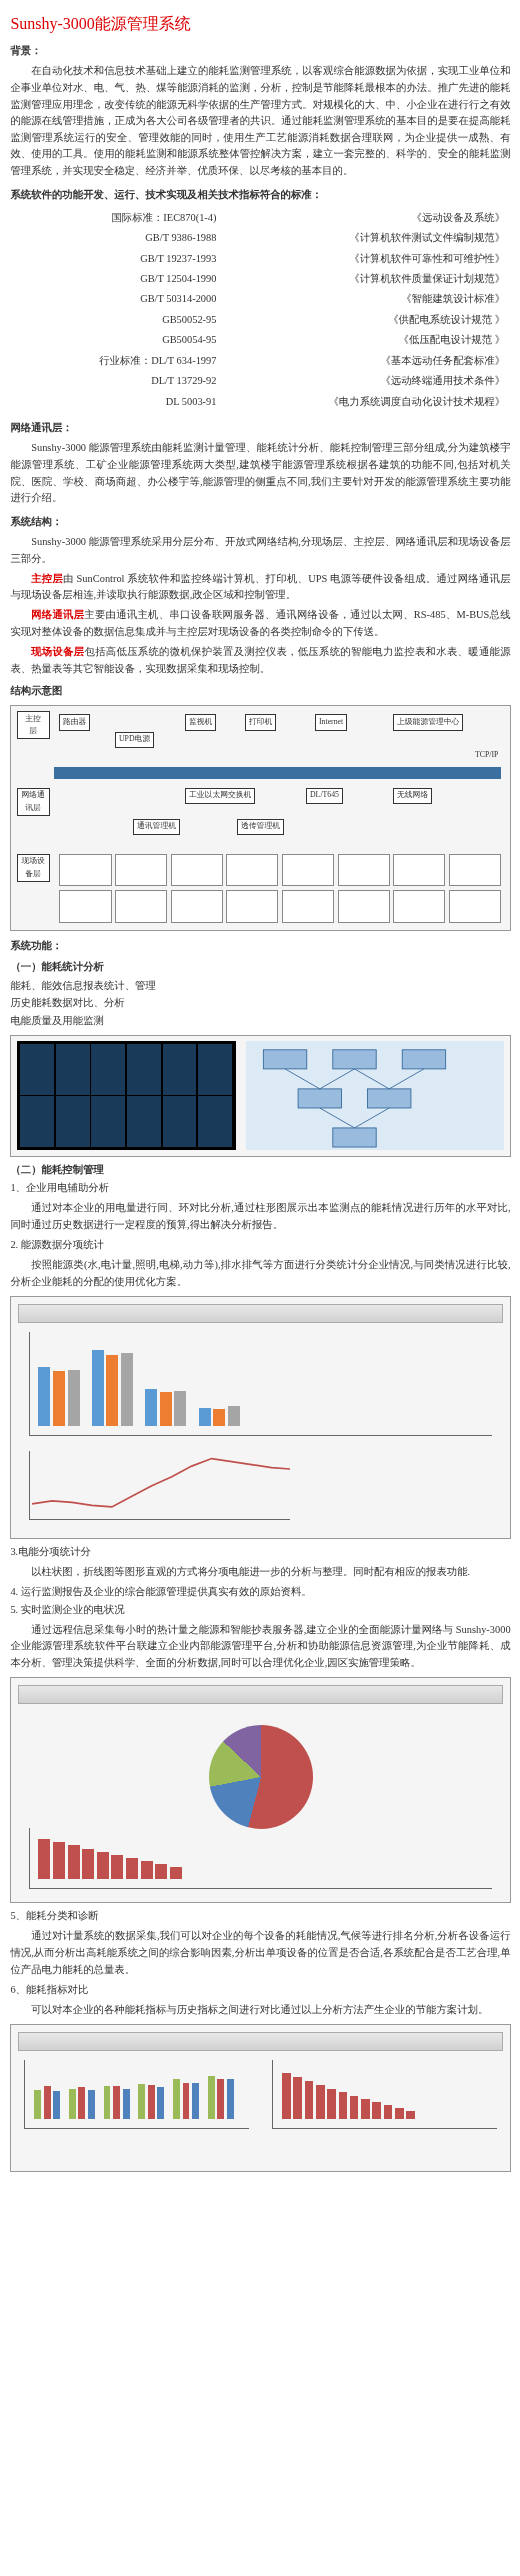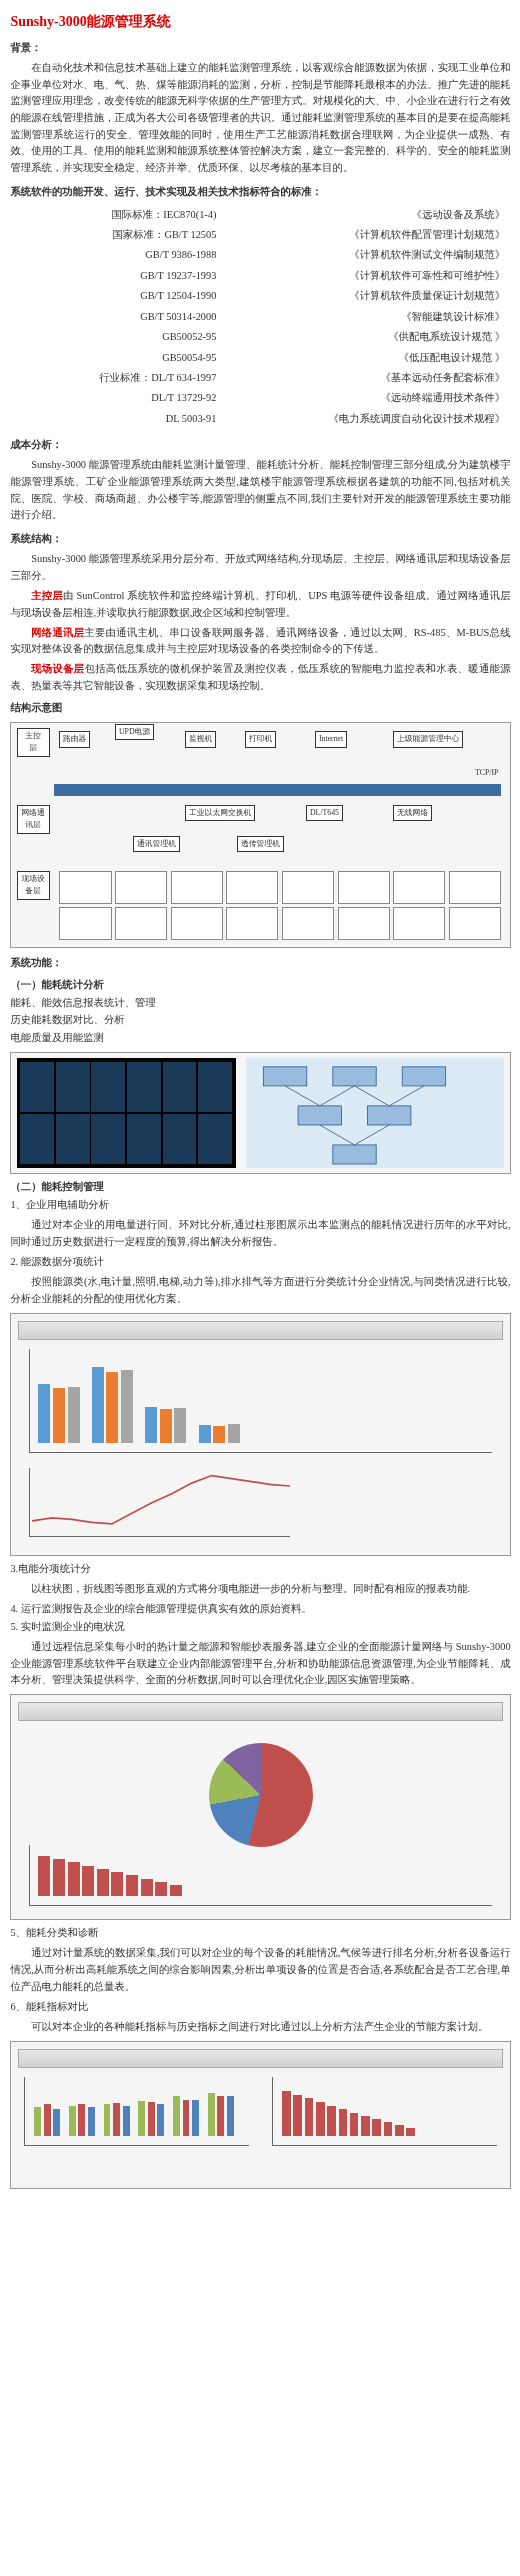--- a/index.html
+++ b/index.html
@@ -1,18 +1,18 @@
 <!DOCTYPE html>
 <html style="font-size:14px"><head>
 <meta charset="utf-8">
 <style>
 * { margin: 0; padding: 0; box-sizing: border-box; }
 body { font-family: "SimSun", "宋体", serif; font-size: 10.4px; line-height: 1.6; color: #333; background: #fff; width: 521px; }
 .page { padding: 7px 10.4px; }
-.title { color: #d00; font-size: 14px; font-weight: bold; margin: 3.5px 0 7px; }
+.title { color: #d00; font-size: 16px; font-weight: normal; margin: 3.5px 0 7px; }
 .section-head { font-weight: bold; margin: 7px 0 3.5px; }
 .para { text-indent: 2em; margin: 3.5px 0; text-align: justify; }
 .std-table { width: 100%; margin: 3.5px 0; text-align: right; }
 .std-table td { padding: 0.9px 3.5px; vertical-align: top; }
 .std-table td:first-child { width: 42%; }
 .red { color: #d00; font-weight: bold; }
 .diagram, .screenshot { border: 0.9px solid #999; background: #f5f5f5; margin: 5.2px 0; position: relative; padding-left: 36px; }
 .diagram { height: 226px; }
 .shot-wide { height: 122px; }
 .shot-tall { height: 243px; }
@@ -35,24 +35,20 @@
   <p class="para">在自动化技术和信息技术基础上建立的能耗监测管理系统，以客观综合能源数据为依据，实现工业单位和企事业单位对水、电、气、热、煤等能源消耗的监测，分析，控制是节能降耗最根本的办法。推广先进的能耗监测管理应用理念，改变传统的能源无科学依据的生产管理方式。对规模化的大、中、小企业在进行行之有效的能源在线管理措施，正成为各大公司各级管理者的共识。通过能耗监测管理系统的基本目的是要在提高能耗监测管理系统运行的安全、管理效能的同时，使用生产工艺能源消耗数据合理联网，为企业提供一成熟、有效、使用的工具。使用的能耗监测和能源系统整体管控解决方案，建立一套完整的、科学的、安全的能耗监测管理系统，并实现安全稳定、经济并举、优质环保、以尽考核的基本目的。</p>
 
   <div class="section-head">系统软件的功能开发、运行、技术实现及相关技术指标符合的标准：</div>
   <table class="std-table">
     <tbody id="std-body">
         <tr>
           <td>国际标准：IEC870(1-4)</td>
           <td>《远动设备及系统》</td>
         </tr>
         <tr>
-          <td>国家标准：GB/T 12505</td>
-          <td>《计算机软件配置管理计划规范》</td>
-        </tr>
-        <tr>
           <td>GB/T 9386-1988</td>
           <td>《计算机软件测试文件编制规范》</td>
         </tr>
         <tr>
           <td>GB/T 19237-1993</td>
           <td>《计算机软件可靠性和可维护性》</td>
         </tr>
         <tr>
           <td>GB/T 12504-1990</td>
           <td>《计算机软件质量保证计划规范》</td>
@@ -77,34 +73,34 @@
           <td>DL/T 13729-92</td>
           <td>《远动终端通用技术条件》</td>
         </tr>
         <tr>
           <td>DL 5003-91</td>
           <td>《电力系统调度自动化设计技术规程》</td>
         </tr>
       </tbody>
   </table>
 
-  <div class="section-head">成本分析：</div>
+  <div class="section-head">网络通讯层：</div>
   <p class="para">Sunshy-3000 能源管理系统由能耗监测计量管理、能耗统计分析、能耗控制管理三部分组成,分为建筑楼宇能源管理系统、工矿企业能源管理系统两大类型,建筑楼宇能源管理系统根据各建筑的功能不同,包括对机关院、医院、学校、商场商超、办公楼宇等,能源管理的侧重点不同,我们主要针对开发的能源管理系统主要功能进行介绍。</p>
 
   <div class="section-head">系统结构：</div>
   <p class="para">Sunshy-3000 能源管理系统采用分层分布、开放式网络结构,分现场层、主控层、网络通讯层和现场设备层三部分。</p>
   <p class="para"><span class="red">主控层</span><span>由 SunControl 系统软件和监控终端计算机、打印机、UPS 电源等硬件设备组成。通过网络通讯层与现场设备层相连,并读取执行能源数据,政企区域和控制管理。</span></p>
   <p class="para"><span class="red">网络通讯层</span><span>主要由通讯主机、串口设备联网服务器、通讯网络设备，通过以太网、RS-485、M-BUS总线实现对整体设备的数据信息集成并与主控层对现场设备的各类控制命令的下传送。</span></p>
   <p class="para"><span class="red">现场设备层</span><span>包括高低压系统的微机保护装置及测控仪表，低压系统的智能电力监控表和水表、暖通能源表、热量表等其它智能设备，实现数据采集和现场控制。</span></p>
 
   <div class="sub-title">结构示意图</div>
   <div class="diagram">
     <div class="diagram-box" style="left:5.2px;top:5.2px;width:33px;">主控<br>层</div>
     <div class="diagram-box" style="left:48px;top:8.7px;">路由器</div>
-    <div class="diagram-box" style="left:104px;top:1px;">UPD电源</div>
+    <div class="diagram-box" style="left:104px;top:26px;">UPD电源</div>
     <div class="diagram-box" style="left:174px;top:8.7px;">监视机</div>
     <div class="diagram-box" style="left:234px;top:8.7px;">打印机</div>
     <div class="diagram-box" style="left:304px;top:8.7px;">Internet</div>
     <div class="diagram-box" style="left:382px;top:8.7px;">上级能源管理中心</div>
     <div class="diagram-box" style="right:8.7px;top:43px;border:none;background:none;margin-left:8px;">TCP/IP</div>
     <div style="position:absolute;left:43px;right:8.7px;top:61px;height:12px;background:#3b6fa0;"></div>
     <div class="diagram-box" style="left:5.2px;top:82px;width:33px;">网络通讯层</div>
     <div class="diagram-box" style="left:174px;top:82px;">工业以太网交换机</div>
     <div class="diagram-box" style="left:295px;top:82px;">DL/T645</div>
     <div class="diagram-box" style="left:382px;top:82px;">无线网络</div>

